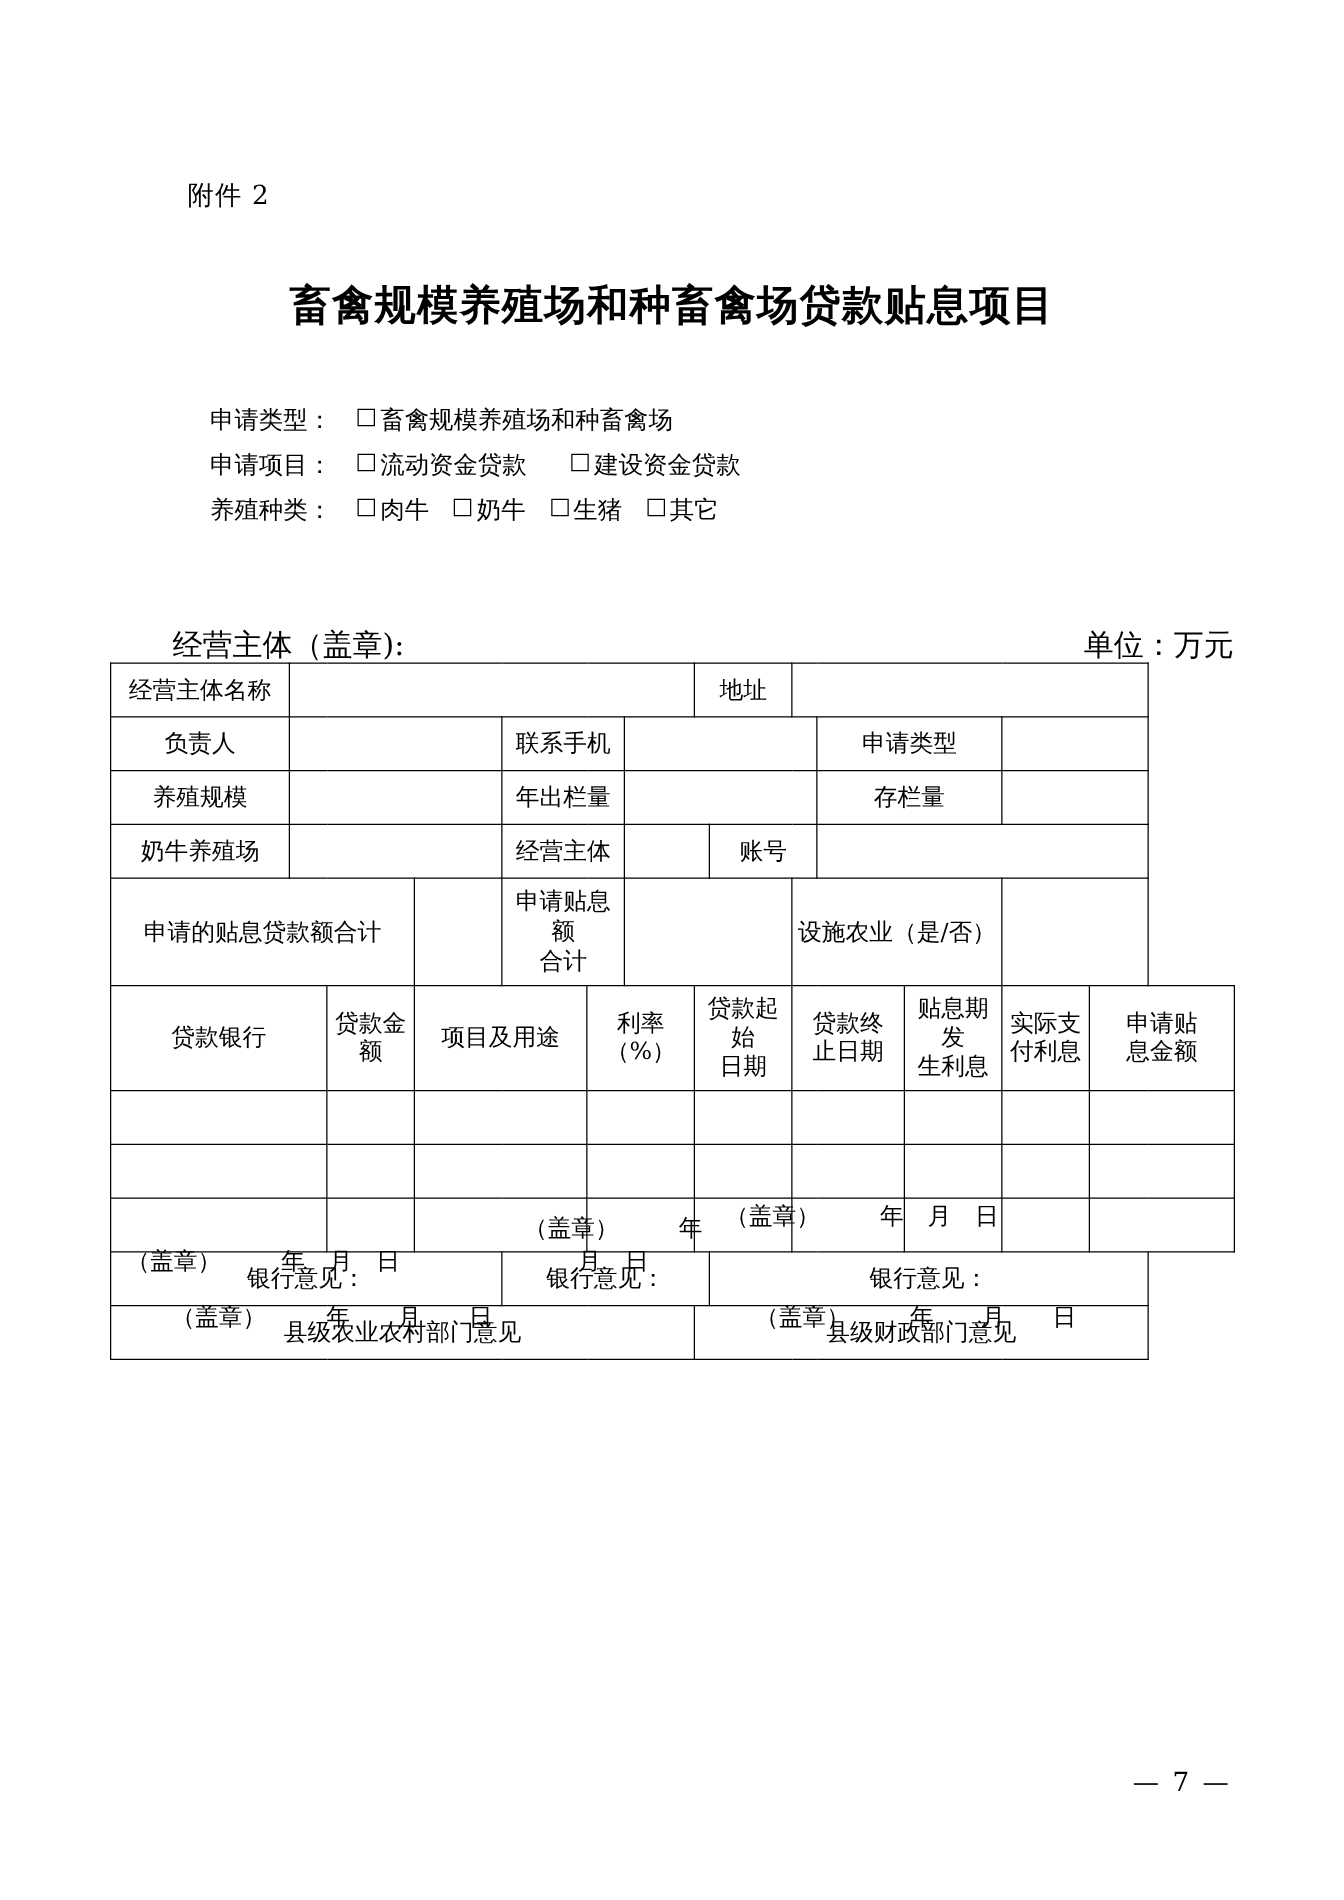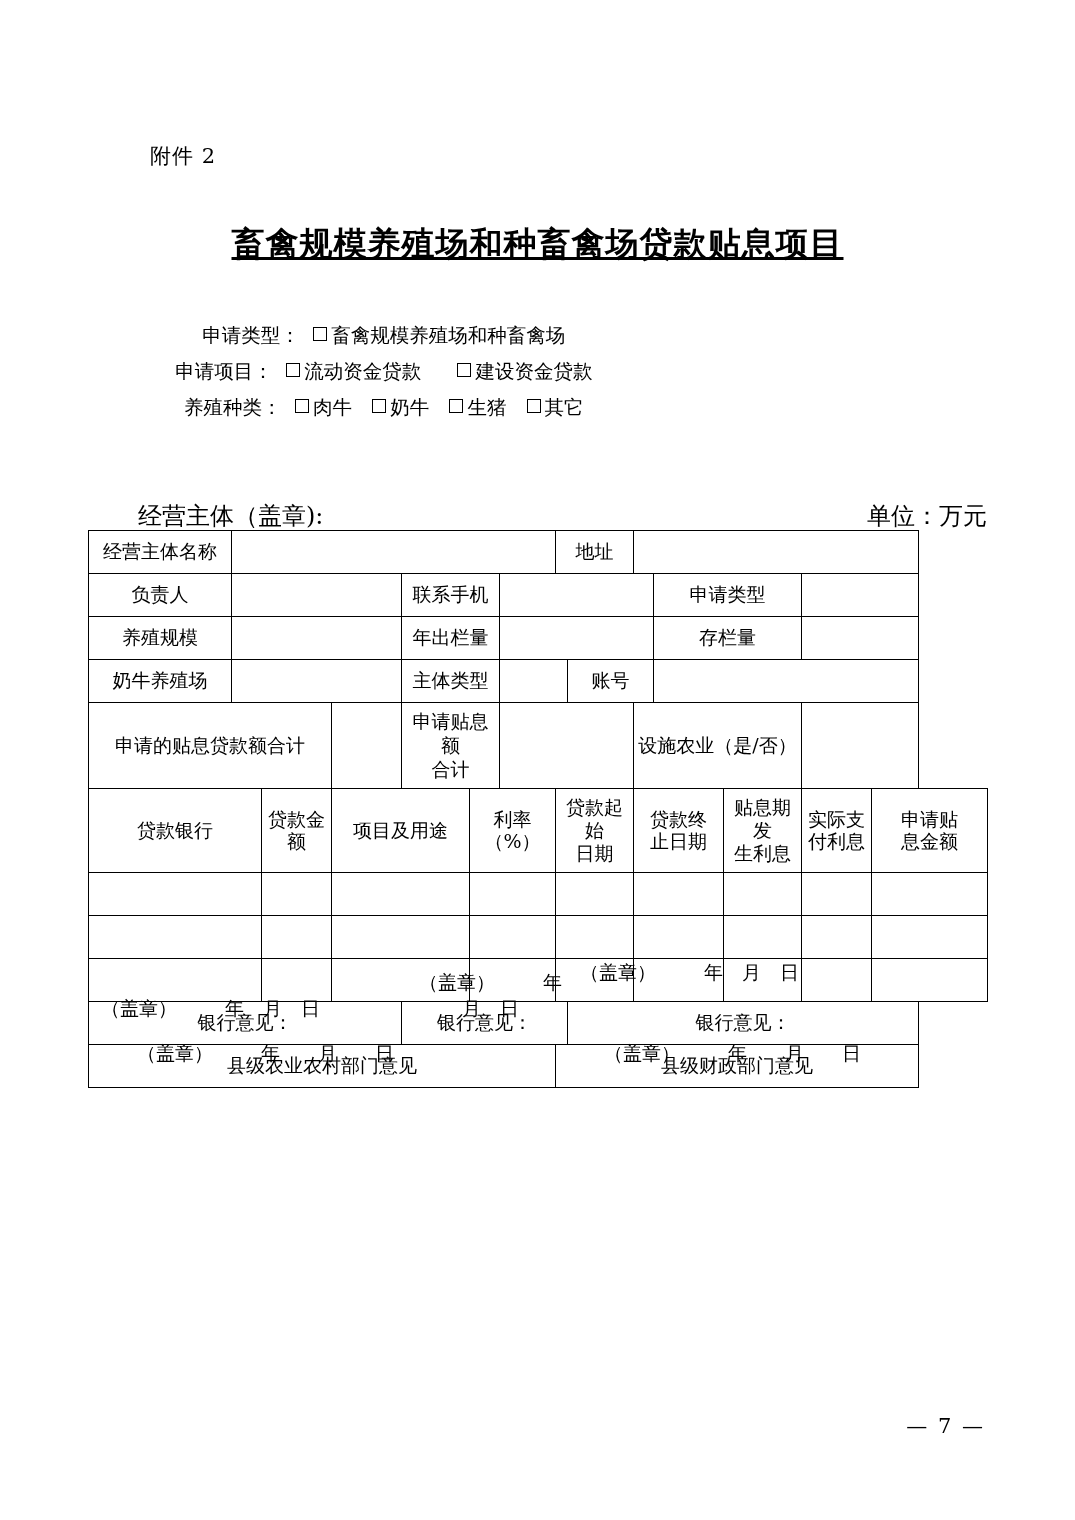--- a/index.html
+++ b/index.html
@@ -31,35 +31,33 @@
   .doc-title {
     position: absolute;
     left: 0;
     top: 222px;
     width: 1075px;
     text-align: center;
     font-size: 33px;
     font-weight: bold;
     line-height: 1.35;
     letter-spacing: 1px;
-    text-decoration: underline;
   }
   .title-line2 {
     display: block;
   }
   .checkbox-rows {
     position: absolute;
     left: 168px;
     top: 318px;
     font-size: 19.5px;
     line-height: 36px;
   }
   .cb-row {
     white-space: nowrap;
-    text-align: center;
   }
   .cb-label {
     display: inline-block;
     width: 112px;
   }
   .cb {
     display: inline-block;
     width: 12px;
     height: 12px;
     border: 1.3px solid #000;
@@ -240,21 +238,21 @@
       <td colspan="3"></td>
       <td colspan="2">年出栏量</td>
       <td colspan="4"></td>
       <td colspan="2">存栏量</td>
       <td colspan="2"></td>
     </tr>
 
     <tr>
       <td>奶牛养殖场</td>
       <td colspan="3"></td>
-      <td colspan="2">主体类型</td>
+      <td colspan="2">经营主体</td>
       <td colspan="2"></td>
       <td colspan="2">账号</td>
       <td colspan="4"></td>
     </tr>
 
     <tr>
       <td colspan="3" class="tall">申请的贴息贷款额合计</td>
       <td class="tall"></td>
       <td colspan="2" class="tall two-line">
         <span>申请贴息额</span><br>

